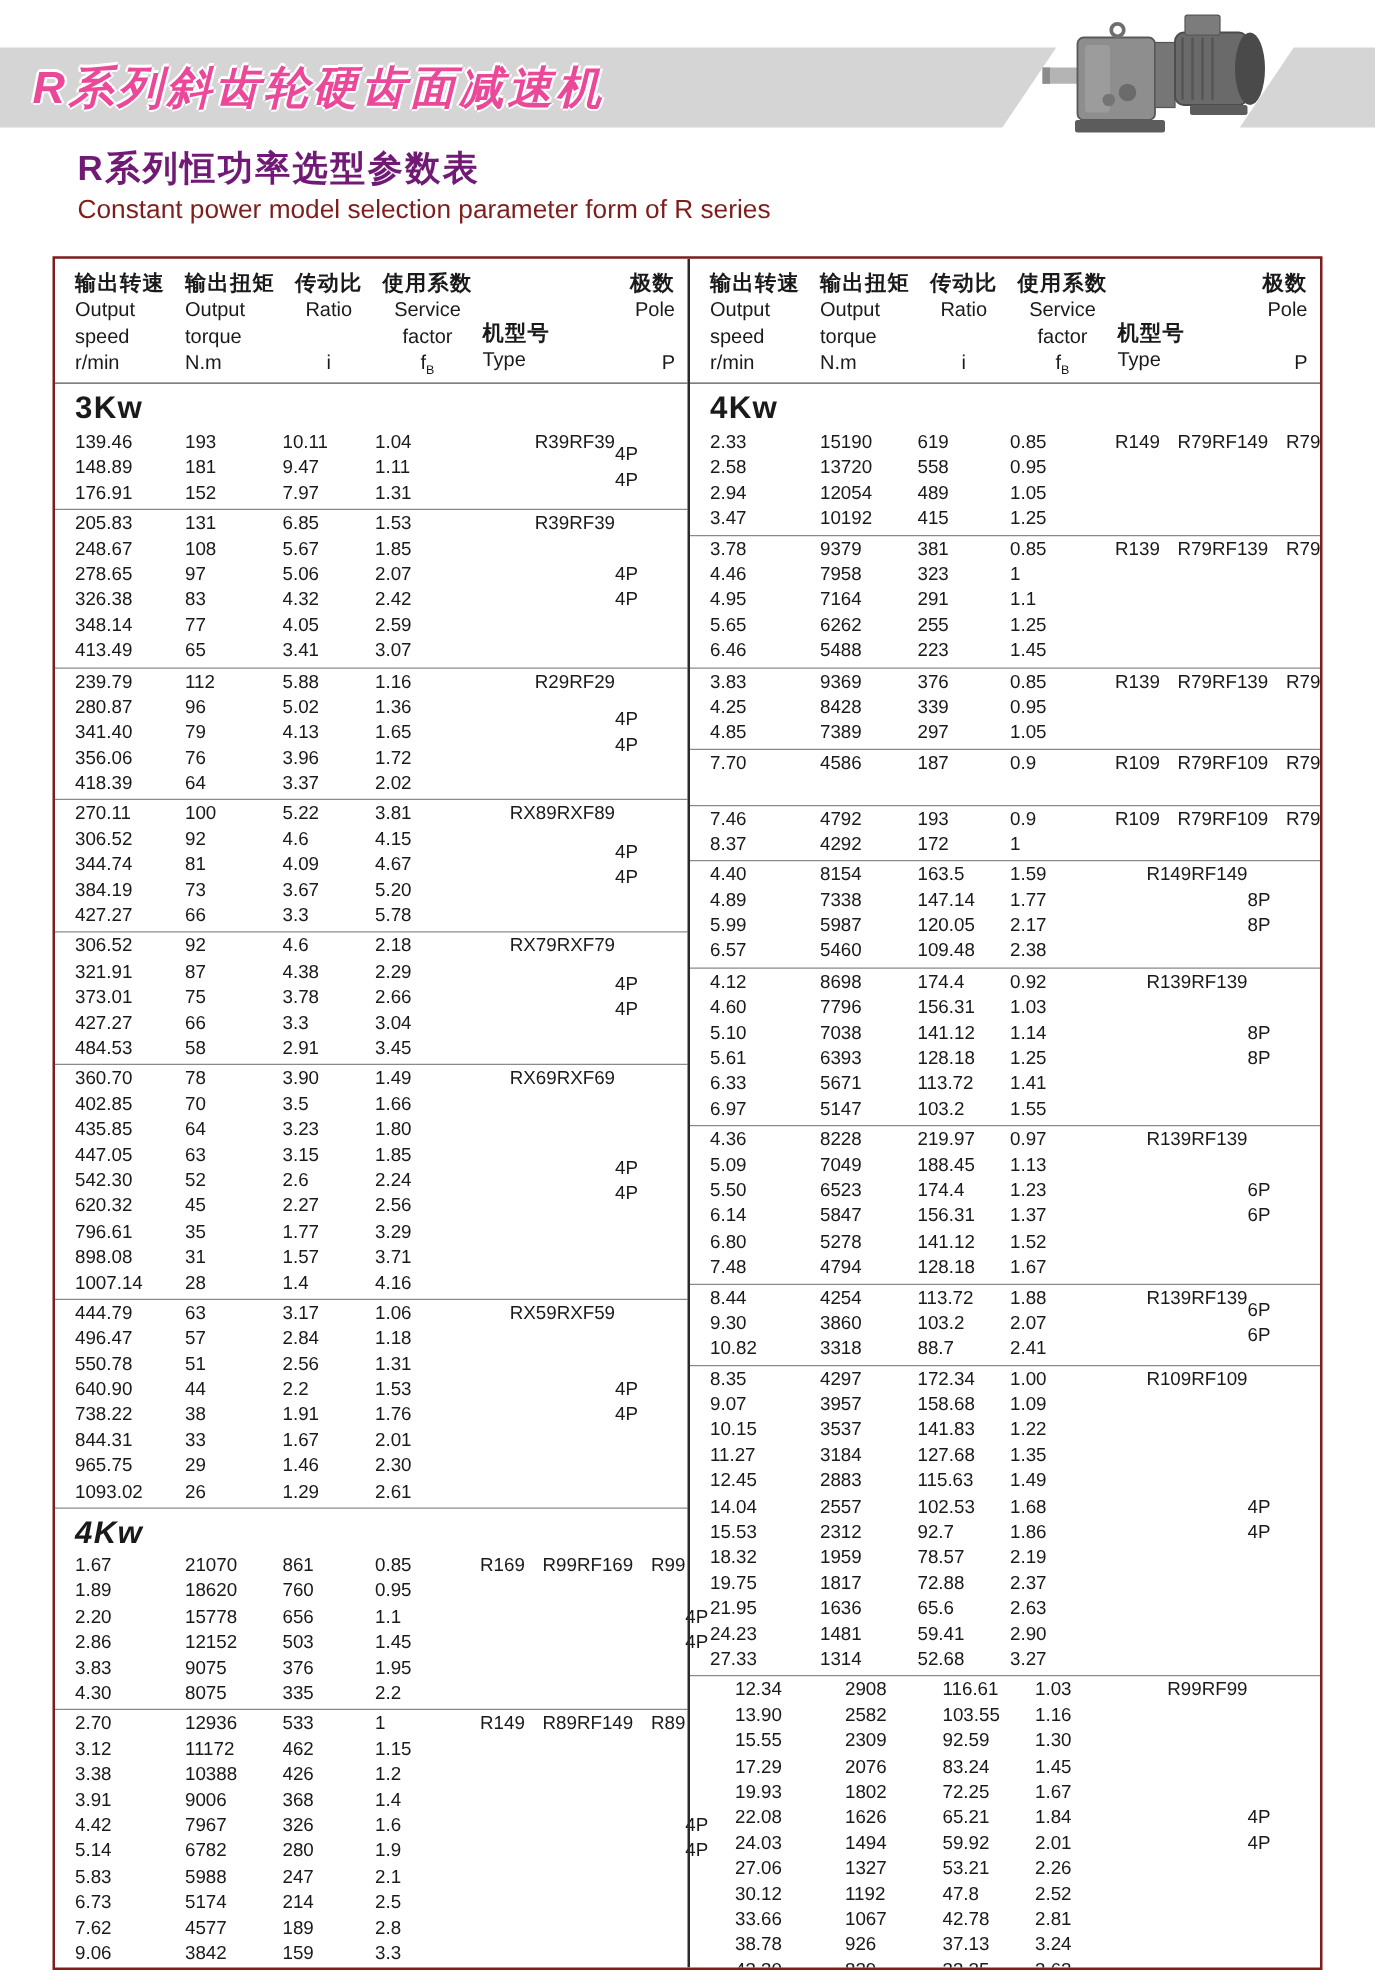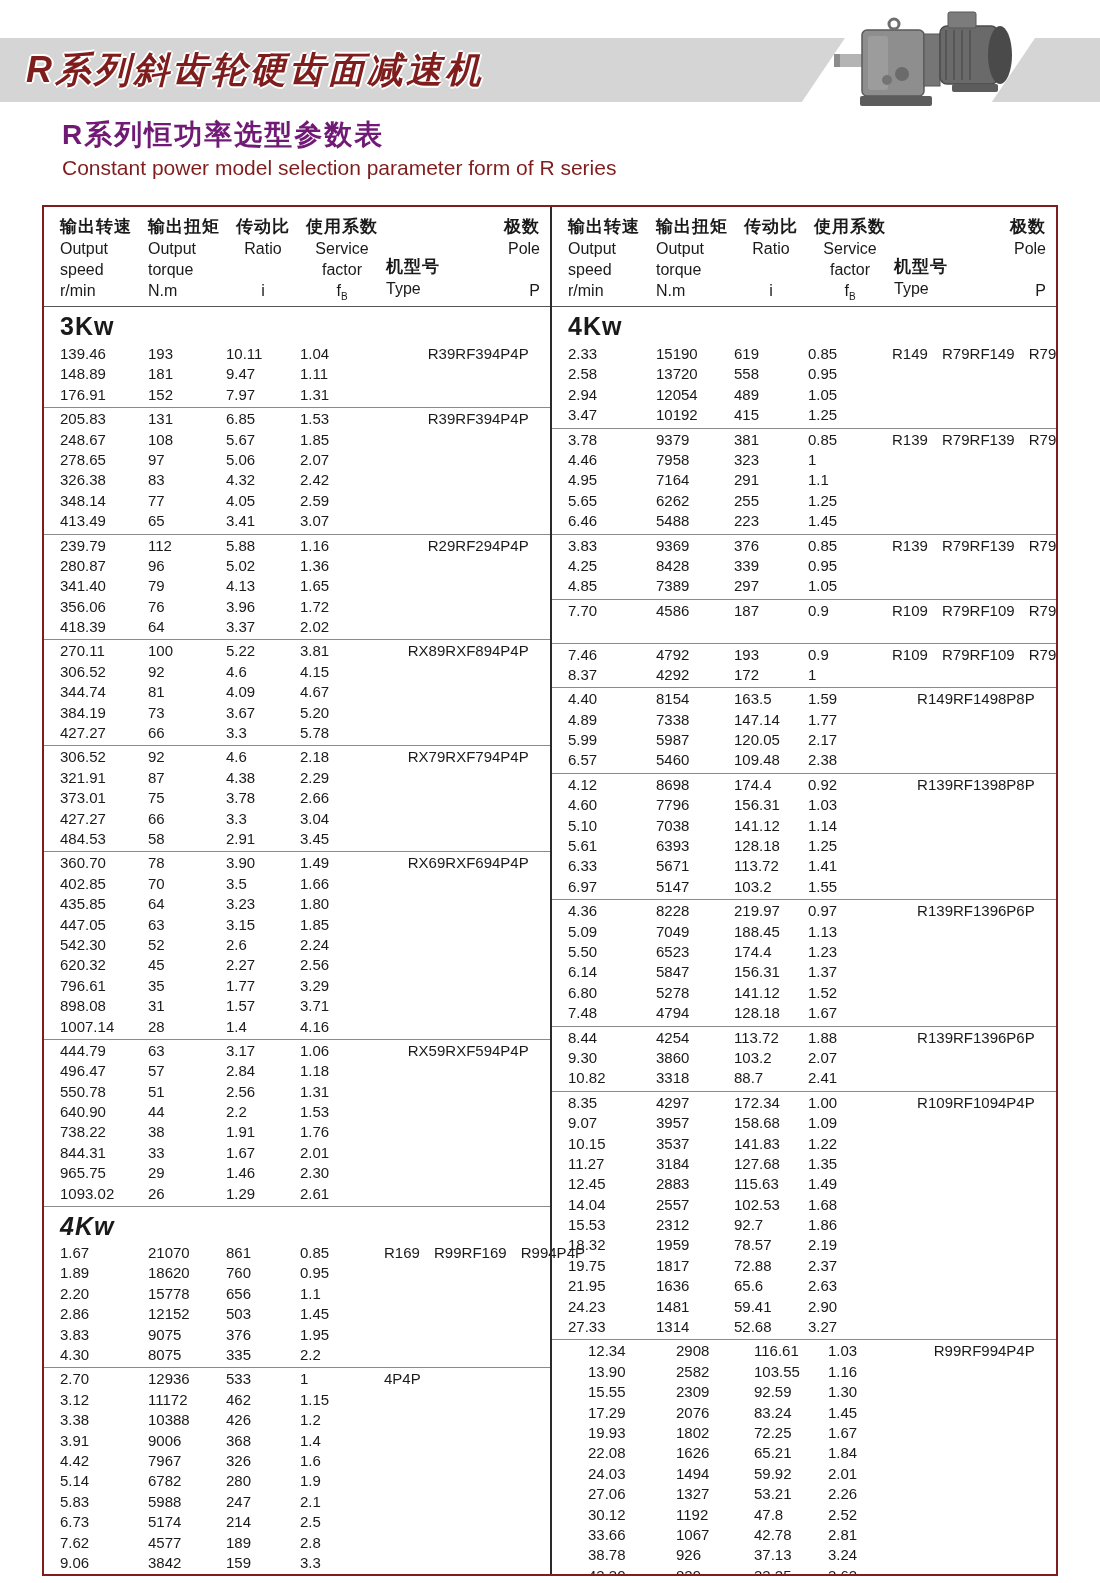--- a/index.html
+++ b/index.html
@@ -12,21 +12,21 @@
   .banner-band{
     position:absolute;left:-60px;top:38px;width:905px;height:64px;
     background:#d5d5d5;transform:skewX(-34deg);transform-origin:top left;
   }
   .banner-band-right{
     position:absolute;left:1035px;top:38px;width:140px;height:64px;
     background:#d5d5d5;transform:skewX(-34deg);transform-origin:top left;
   }
   .banner-title{
     position:absolute;left:26px;top:46px;font-size:36px;font-weight:bold;font-style:italic;
-    letter-spacing:3px;color:#7f1d1d;white-space:nowrap;
+    letter-spacing:3px;color:#ec4899;white-space:nowrap;
     text-shadow:2px 0 0 #fff,-2px 0 0 #fff,0 2px 0 #fff,0 -2px 0 #fff,1px 1px 0 #fff,-1px -1px 0 #fff;
   }
   .motor-art{position:absolute;left:832px;top:4px;width:190px;height:118px;}
   
   .title-zh{position:absolute;left:62px;top:116px;font-size:28px;font-weight:bold;letter-spacing:2px;color:#701a75;}
   .title-en{position:absolute;left:62px;top:156px;font-size:21px;color:#7f1d1d;}
   
   .sel-table{
     position:absolute;left:42px;top:205px;width:1016px;height:1371px;
     border:2px solid #7f1d1d;box-sizing:border-box;display:flex;overflow:hidden;
@@ -50,21 +50,21 @@
     font-size:25px;font-weight:bold;letter-spacing:1px;
   }
   .sec-heading.it{font-style:italic;}
   .group{display:flex;box-sizing:border-box;padding:1px 0 2px 0;}
   .group + .group{border-top:1px solid #8a8a8a;}
   .group + .sec-heading{border-top:1px solid #8a8a8a;}
   .gdata{display:grid;grid-template-columns:88px 78px 74px 84px;align-content:start;padding-left:16px;}
   .gdata div{height:20.4px;line-height:20.4px;font-size:15px;white-space:nowrap;}
   .gtype{flex:1;display:flex;flex-direction:row;justify-content:flex-end;}
   .gtype div{height:20.4px;line-height:20.4px;font-size:15px;white-space:pre;word-spacing:10px;}
-  .gpole{width:58px;display:flex;flex-direction:row;justify-content:flex-start;box-sizing:border-box;padding-right:6px;}
+  .gpole{width:58px;display:flex;flex-direction:column;justify-content:center;box-sizing:border-box;padding-right:6px;}
   .gpole div{height:20.4px;line-height:20.4px;font-size:15px;text-align:left;}
 </style>
 </head>
 <body>
 
 <div class="banner-band"></div>
 <div class="banner-band-right"></div>
 <div class="banner-title">R系列斜齿轮硬齿面减速机</div>
 
 <svg class="motor-art" viewBox="0 0 190 118" xmlns="http://www.w3.org/2000/svg">
@@ -460,20 +460,24 @@
             <div>214</div>
             <div>2.5</div>
             <div>7.62</div>
             <div>4577</div>
             <div>189</div>
             <div>2.8</div>
             <div>9.06</div>
             <div>3842</div>
             <div>159</div>
             <div>3.3</div>
+          </div>
+          <div class="gtype">
+            <div>R149 R89</div>
+            <div>RF149 R89</div>
           </div>
           <div class="gpole">
             <div>4P</div>
             <div>4P</div>
           </div>
         </div>
       </div>
   </div>
   <div class="table-half right">
     <div class="half-header" id="hdr-right">

